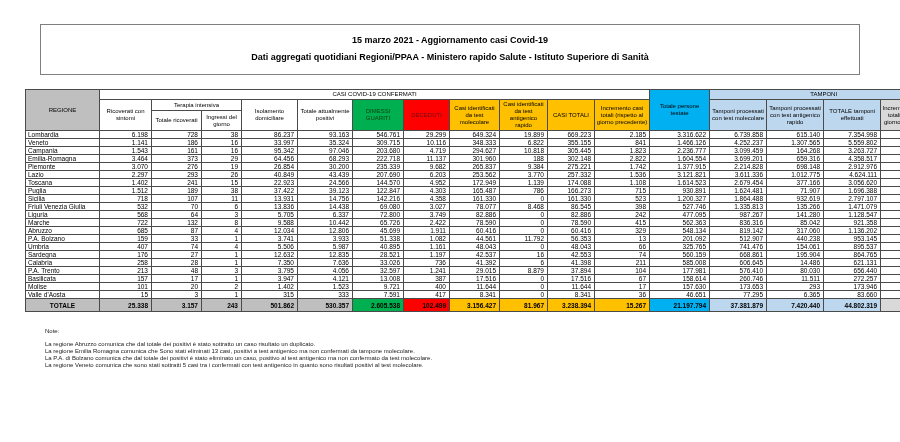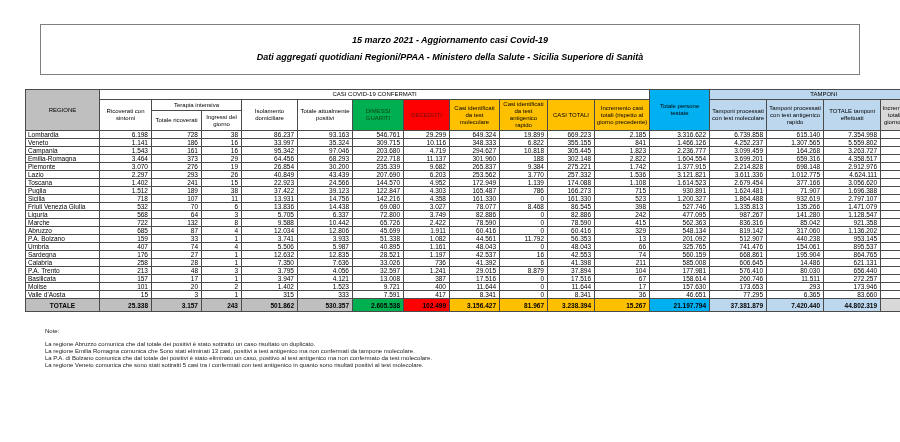--- a/index.html
+++ b/index.html
@@ -9,21 +9,20 @@
     background: #ffffff;
     font-family: "Liberation Sans", "DejaVu Sans", sans-serif;
     color: #000;
     overflow: hidden;
   }
   .title-box {
     margin: 24px 40px 14px 40px;
     border: 1px solid #7f7f7f;
     text-align: center;
     padding: 7px 0 8px 0;
-    font-style: italic;
   }
   .title-box .t1, .title-box .t2 {
     font-size: 9px;
     font-weight: 600;
     line-height: 11px;
     padding: 3px 0;
   }
   table.covid {
     border-collapse: collapse;
     table-layout: fixed;
@@ -89,21 +88,21 @@
     color: #1a1a1a;
   }
   .notes .notes-label { margin-bottom: 6px; }
   .notes .note-line { margin: 0; }
 </style>
 </head>
 <body>
 
 <div class="title-box">
   <div class="t1">15 marzo 2021 - Aggiornamento casi Covid-19</div>
-  <div class="t2">Dati aggregati quotidiani Regioni/PPAA - Ministero della Salute - Sicilia Superiore di Sanità</div>
+  <div class="t2">Dati aggregati quotidiani Regioni/PPAA - Ministero rapido Salute - Istituto Superiore di Sanità</div>
 </div>
 
 <table class="covid">
   <colgroup>
     <col style="width:74px">
       <col style="width:52px">
       <col style="width:50px">
       <col style="width:40px">
     <col style="width:56px">
       <col style="width:55px">

